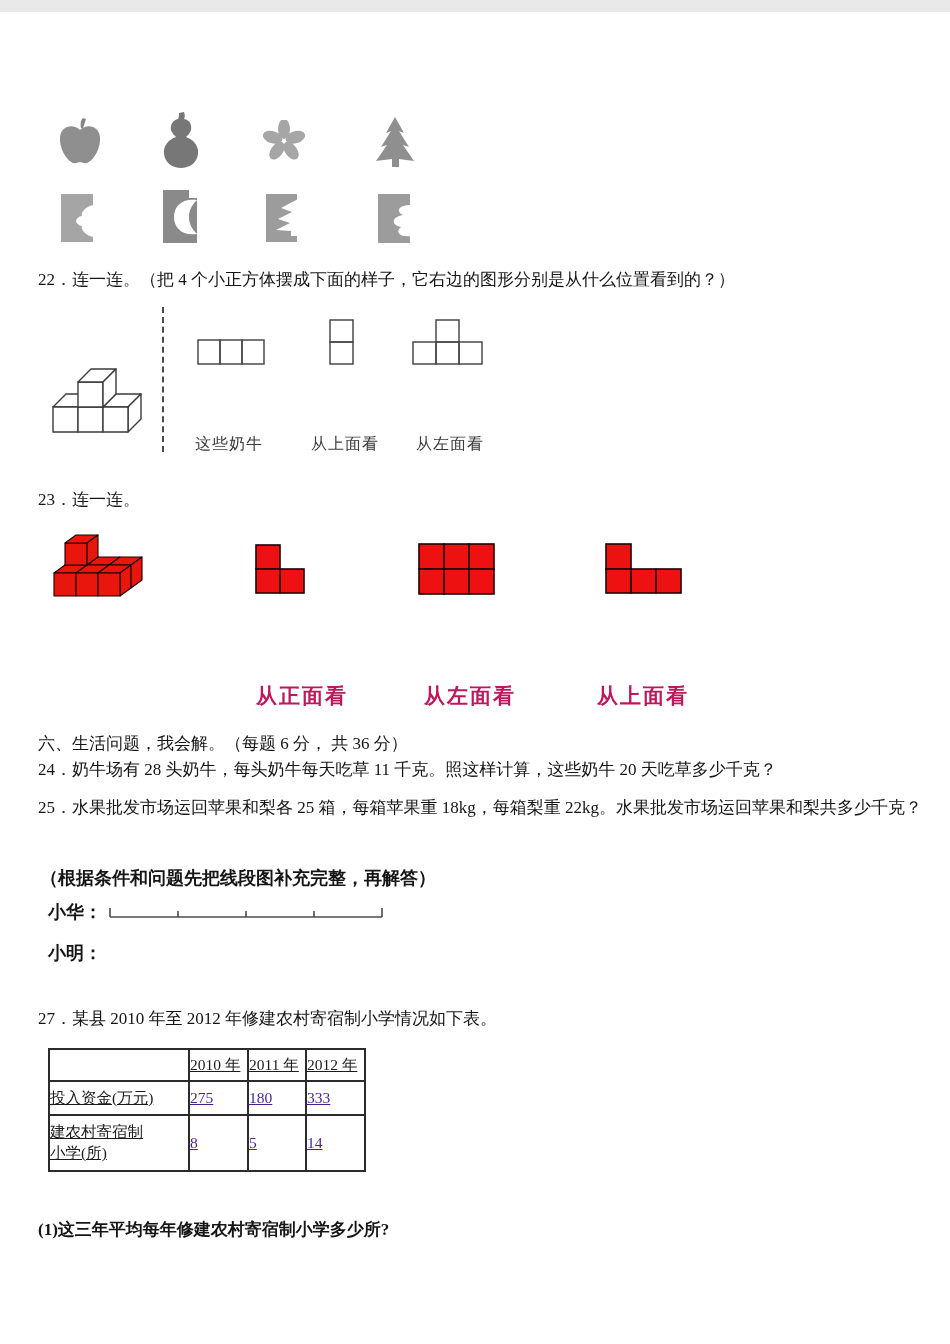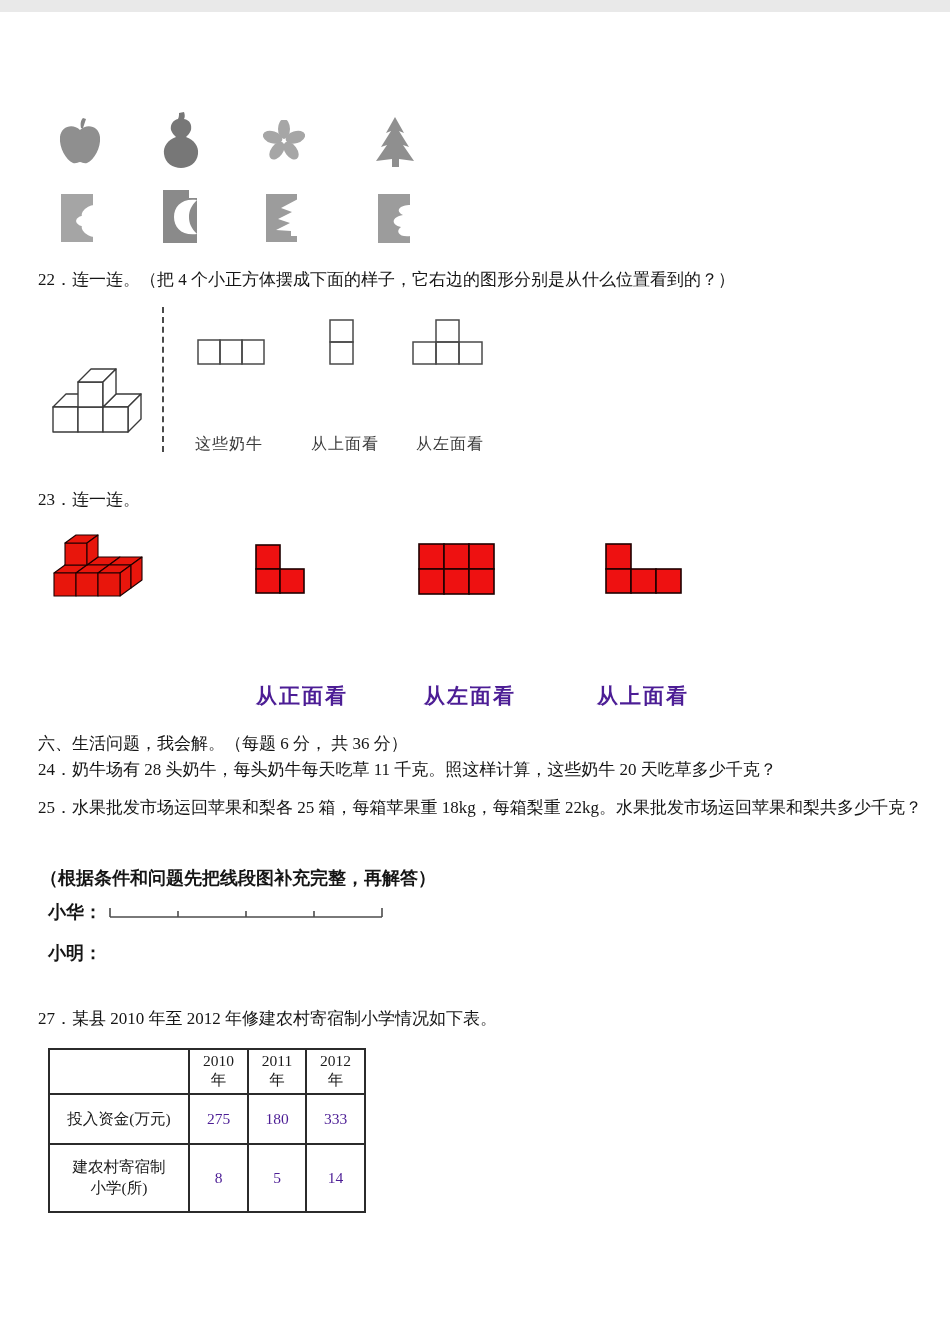--- a/index.html
+++ b/index.html
@@ -3,29 +3,29 @@
 <meta charset="utf-8">
 <style>
   html,body{margin:0;padding:0;background:#e9e9e9;}
   .page{
     position:relative;width:950px;height:1344px;margin:12px auto;background:#ffffff;
     font-family:"Liberation Serif","DejaVu Serif",serif;color:#151515;overflow:hidden;
   }
   .abs{position:absolute;}
   .t{position:absolute;font-size:17px;line-height:1.3;white-space:nowrap;color:#151515;}
   .t-small{font-size:16px;color:#3a3a3a;letter-spacing:1px;}
-  .t-viewlabel{font-size:21px;font-weight:bold;color:#4c1d95;letter-spacing:2px;}
+  .t-viewlabel{font-size:21px;font-weight:bold;color:#be185d;letter-spacing:2px;}
   .t-bold{font-weight:bold;font-size:18px;}
   .dashline{position:absolute;border-left:2.5px dashed #4a4a4a;width:0;}
   svg{display:block;}
   table.q27{
     position:absolute;border-collapse:collapse;table-layout:fixed;
     font-family:"Liberation Serif","DejaVu Serif",serif;font-size:15.5px;color:#1b1b1b;
   }
-  table.q27 td{border:2px solid #2b2b2b;text-align:center;vertical-align:middle;padding:2px 7px;}
+  table.q27 td{border:2px solid #2b2b2b;vertical-align:middle;padding:2px 0;text-decoration:underline;}
   table.q27 td.num{color:#4c1d95;}
 </style>
 </head>
 <body>
 
 <div class="page">
 
   <svg class="abs" style="left:57px;top:106px" width="46" height="48" viewBox="0 0 46 48">
     <path d="M24 10 C23 5 24 2 26 0 L29 1 C28 4 27 7 26 10 Z" fill="#858585"></path>
     <path d="M23 12 C16 5 4 8 3 19 C2 30 9 42 16 45 C19 46 21 44 23 44 C25 44 27 46 30 45 C37 42 44 30 43 19 C42 8 30 5 23 12 Z" fill="#8f8f8f"></path>
@@ -190,32 +190,33 @@
         <col style="width:58px">
         <col style="width:59px">
       </colgroup>
     <tbody>
         <tr style="height:32px">
       <td></td>
       <td>2010 年</td>
       <td>2011 年</td>
       <td>2012 年</td>
     </tr>
-    <tr style="height:50px">
+    <tr style="height:34px">
       <td>投入资金(万元)</td>
       <td class="num">275</td>
       <td class="num">180</td>
       <td class="num">333</td>
     </tr>
-    <tr style="height:68px">
+    <tr style="height:56px">
       <td>
         <div>建农村寄宿制</div>
         <div>小学(所)</div>
       </td>
       <td class="num">8</td>
       <td class="num">5</td>
       <td class="num">14</td>
     </tr>
   </tbody>
     </table>
 
+  <div class="t" style="left:38px;top:1207px;font-weight:bold">(1)这三年平均每年修建农村寄宿制小学多少所?</div>
 
 </div>
 
 </body></html>

